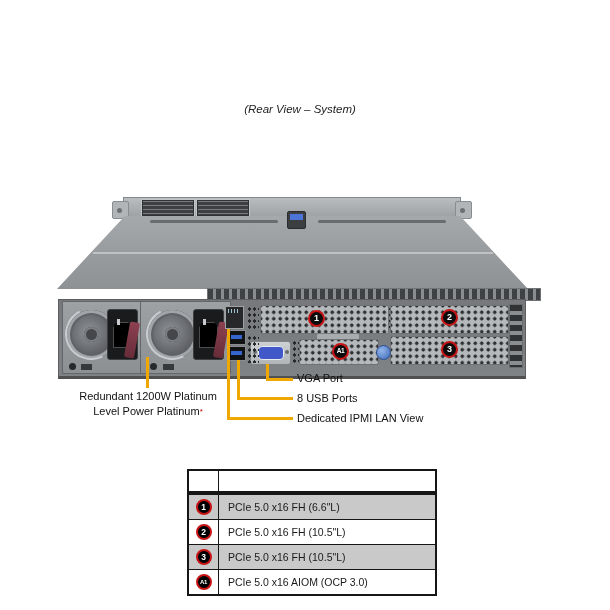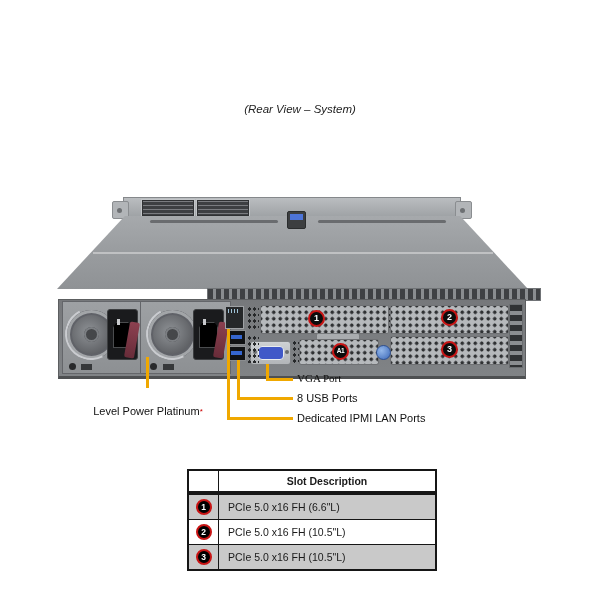--- a/index.html
+++ b/index.html
@@ -197,32 +197,31 @@
 
     <div class="abs gline" style="left:146px;top:357px;width:3px;height:31px;"></div>
     <div class="abs gline" style="left:227px;top:329px;width:3px;height:91px;"></div>
     <div class="abs gline" style="left:227px;top:417px;width:66px;height:3px;"></div>
     <div class="abs gline" style="left:237px;top:360px;width:3px;height:40px;"></div>
     <div class="abs gline" style="left:237px;top:397px;width:56px;height:3px;"></div>
     <div class="abs gline" style="left:266px;top:364px;width:3px;height:17px;"></div>
     <div class="abs gline" style="left:266px;top:378px;width:27px;height:3px;"></div>
 
     <div class="abs lbl psu-label">
-      <br>
+      <span>Redundant 1200W Platinum</span><br>
       <span>Level Power Platinum</span><span class="ast">*</span>
     </div>
-    <div class="abs lbl" style="left:297px;top:372px;font-family:Liberation Serif, serif;">VGA Port</div>
+    <div class="abs lbl" style="left:297px;top:372px;">VGA Port</div>
     <div class="abs lbl" style="left:297px;top:392px;">8 USB Ports</div>
-    <div class="abs lbl" style="left:297px;top:412px;">Dedicated IPMI LAN Ports</div>
+    <div class="abs lbl" style="left:297px;top:412px;">Dedicated IPMI LAN View</div>
   </div>
 
   <div class="abs slot-table">
     <div class="t-head">
       <div class="t-corner"></div>
-      <div class="t-title">Slot Description</div>
     </div>
     <div class="t-sep"></div>
 
     <div class="t-row shade">
       <div class="t-badge-cell">
         <span class="badge">1</span>
       </div>
       <div class="t-desc">PCIe 5.0 x16 FH (6.6"L)</div>
     </div>
 
@@ -233,15 +232,21 @@
       <div class="t-desc">PCIe 5.0 x16 FH (10.5"L)</div>
     </div>
 
     <div class="t-row shade">
       <div class="t-badge-cell">
         <span class="badge">3</span>
       </div>
       <div class="t-desc">PCIe 5.0 x16 FH (10.5"L)</div>
     </div>
 
+    <div class="t-row">
+      <div class="t-badge-cell">
+        <span class="badge small">A1</span>
+      </div>
+      <div class="t-desc">PCIe 5.0 x16 AIOM (OCP 3.0)</div>
+    </div>
   </div>
 
 </div>
 
 </body></html>

